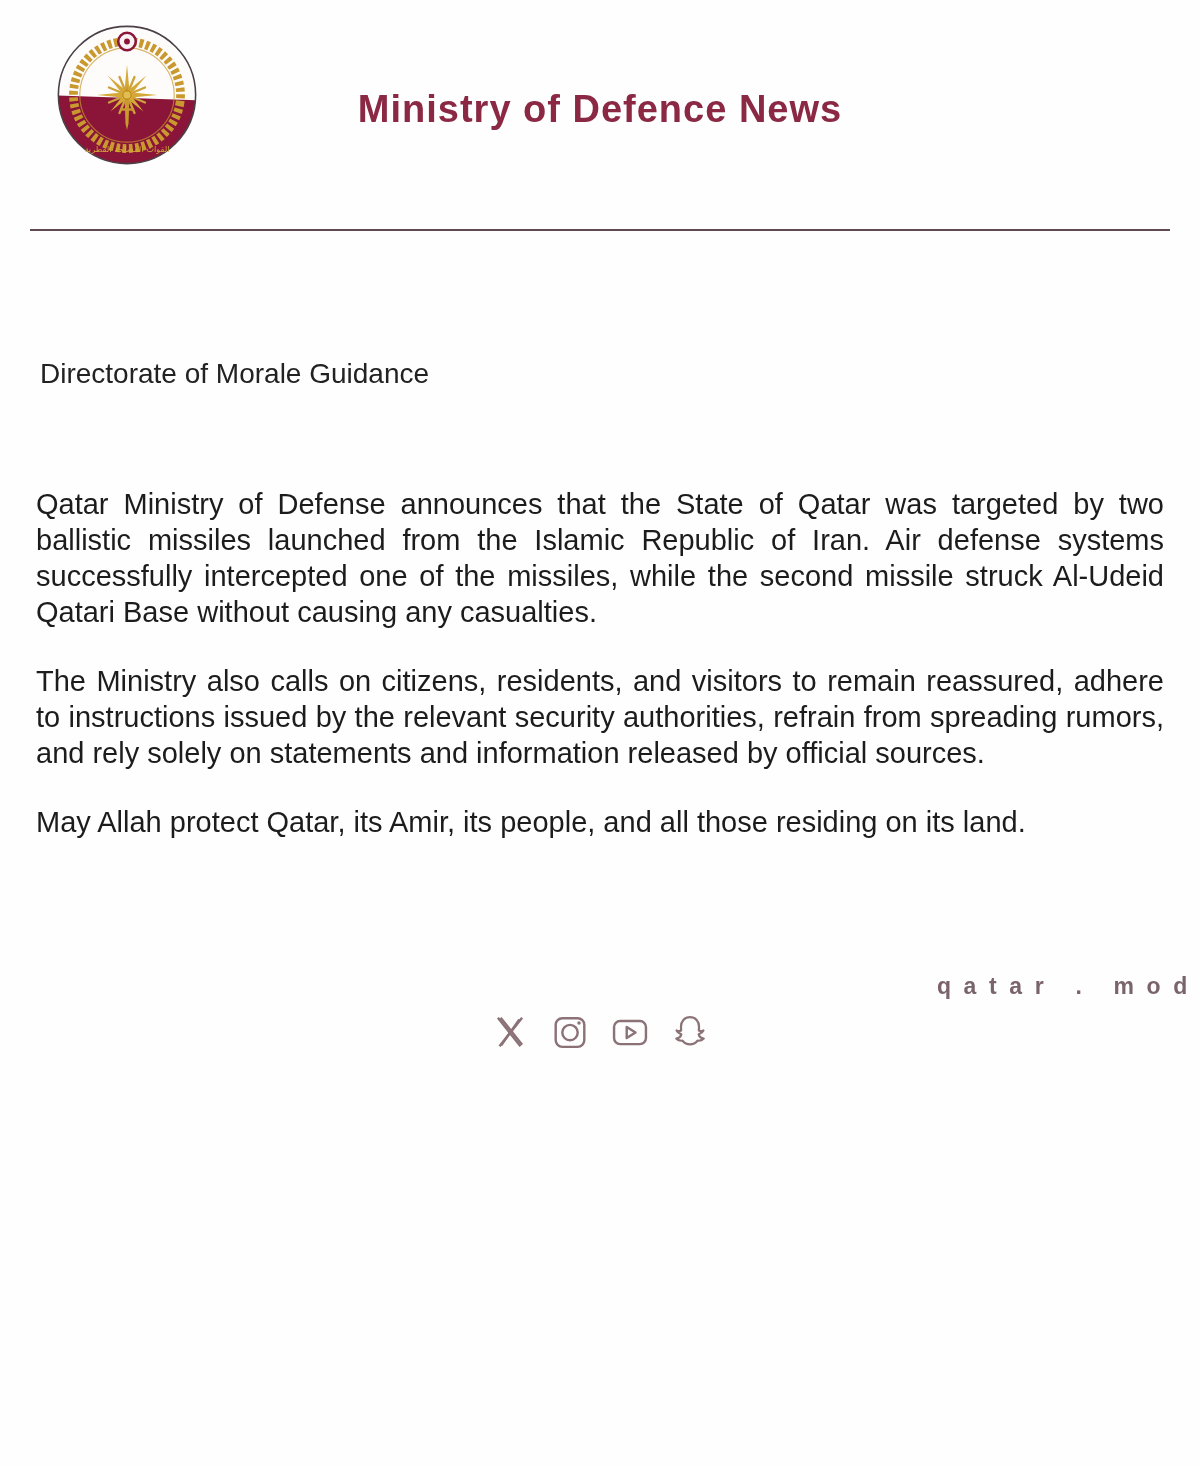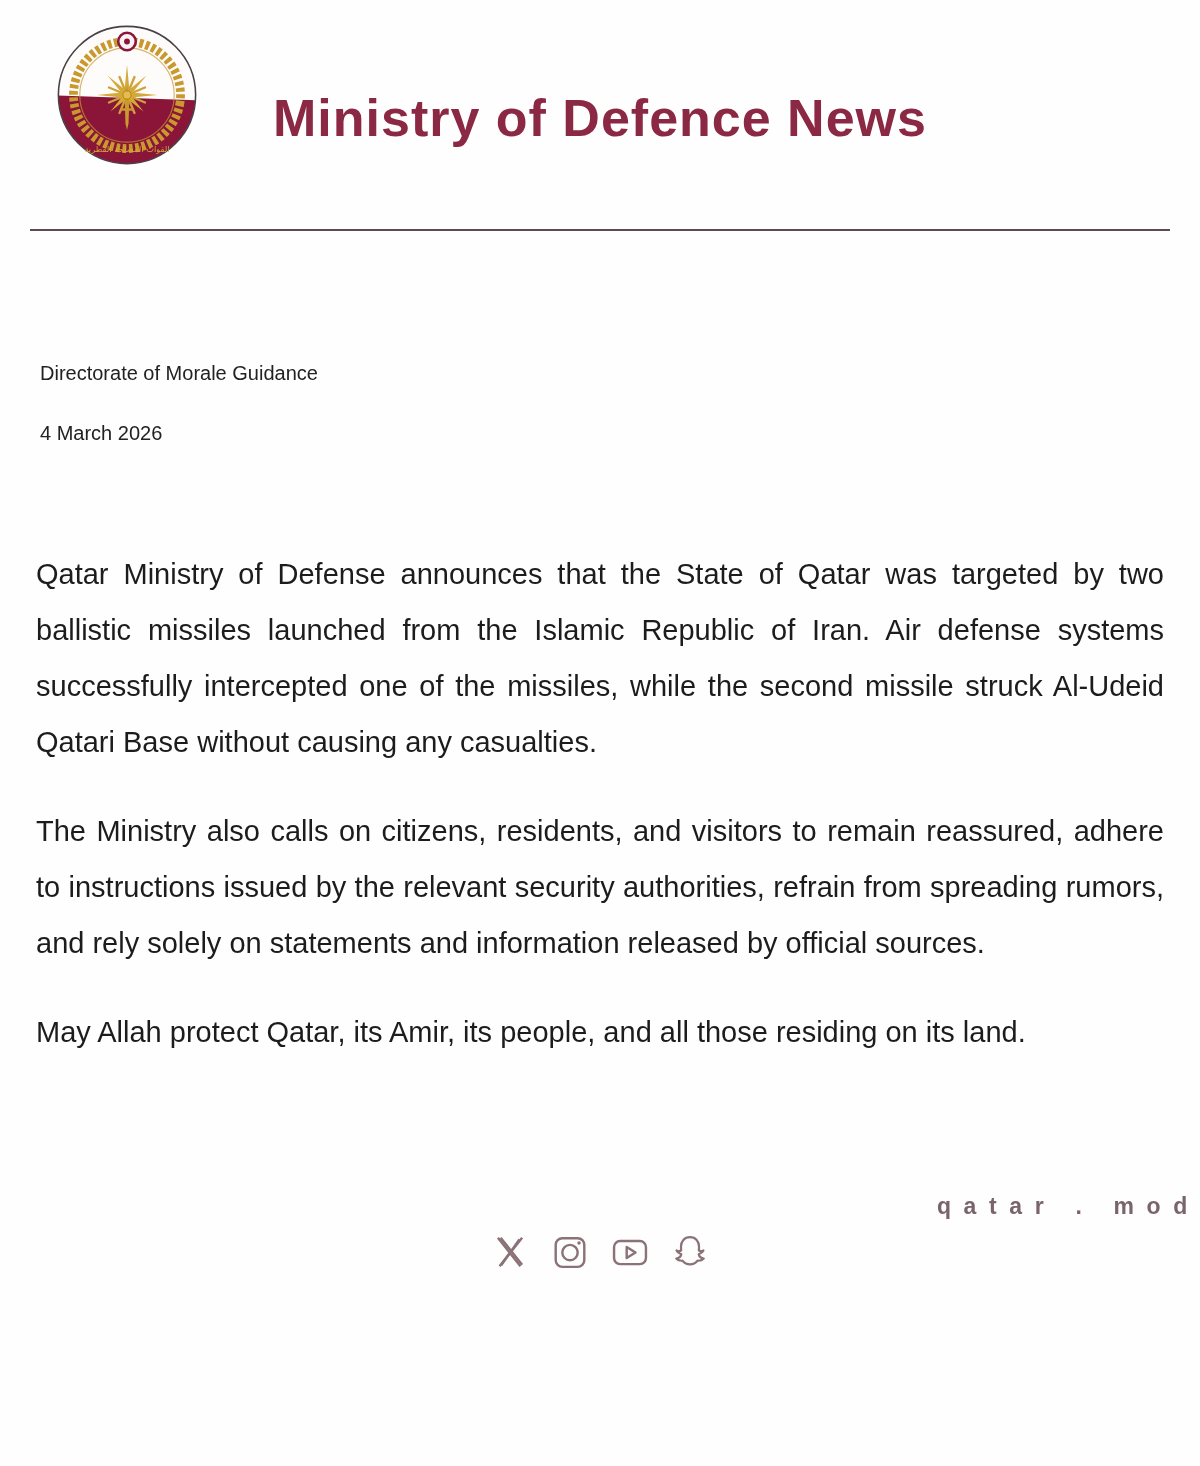--- a/index.html
+++ b/index.html
@@ -19,46 +19,46 @@
     position: absolute;
     left: 54px; top: 22px;
     width: 146px; height: 146px;
   }
   .logo svg { width: 100%; height: 100%; display: block; }
   .page-title {
     position: absolute;
     left: 0; right: 0; top: 88px;
     margin: 0;
     text-align: center;
-    font-size: 52px;
+    font-size: 38px;
     font-weight: 700;
     letter-spacing: 1px;
     color: #8B2944;
   }
   .divider {
     position: absolute;
     top: 229px; left: 30px; right: 30px;
     border: none;
     border-top: 2.5px solid #5E4B52;
     margin: 0;
   }
   
   .meta { margin: 128px 36px 0 40px; }
   .meta p {
     margin: 0 0 31px 0;
-    font-size: 20px;
+    font-size: 28px;
     line-height: 29px;
     color: #222222;
   }
   
   .statement { margin: 98px 36px 0 36px; }
   .statement p {
     margin: 0 0 33px 0;
     font-size: 29px;
-    line-height: 56px;
+    line-height: 36px;
     text-align: justify;
     color: #1c1c1c;
   }
   .statement p.closing {
     text-align: left;
     margin-bottom: 0;
   }
   
   .footer { margin-top: 133px; text-align: right; }
   .handle {
@@ -136,21 +136,20 @@
         <text x="0" y="59" text-anchor="middle" font-size="8.5" fill="#D4A937" font-family="DejaVu Sans, sans-serif">القوات المسلحة القطرية</text>
       </svg>
     </div>
     <h1 class="page-title">Ministry of Defence News</h1>
   </header>
 
   <hr class="divider">
 
   <section class="meta">
     <p>Directorate of Morale Guidance</p>
-    <p>4 March 2026</p>
   </section>
 
   <section class="statement">
     <p>Qatar Ministry of Defense announces that the State of Qatar was targeted by two ballistic missiles launched from the Islamic Republic of Iran. Air defense systems successfully intercepted one of the missiles, while the second missile struck Al-Udeid Qatari Base without causing any casualties.</p>
     <p>The Ministry also calls on citizens, residents, and visitors to remain reassured, adhere to instructions issued by the relevant security authorities, refrain from spreading rumors, and rely solely on statements and information released by official sources.</p>
     <p class="closing">May Allah protect Qatar, its Amir, its people, and all those residing on its land.</p>
   </section>
 
   <footer class="footer">
     <div class="handle">qatar . mod</div>

